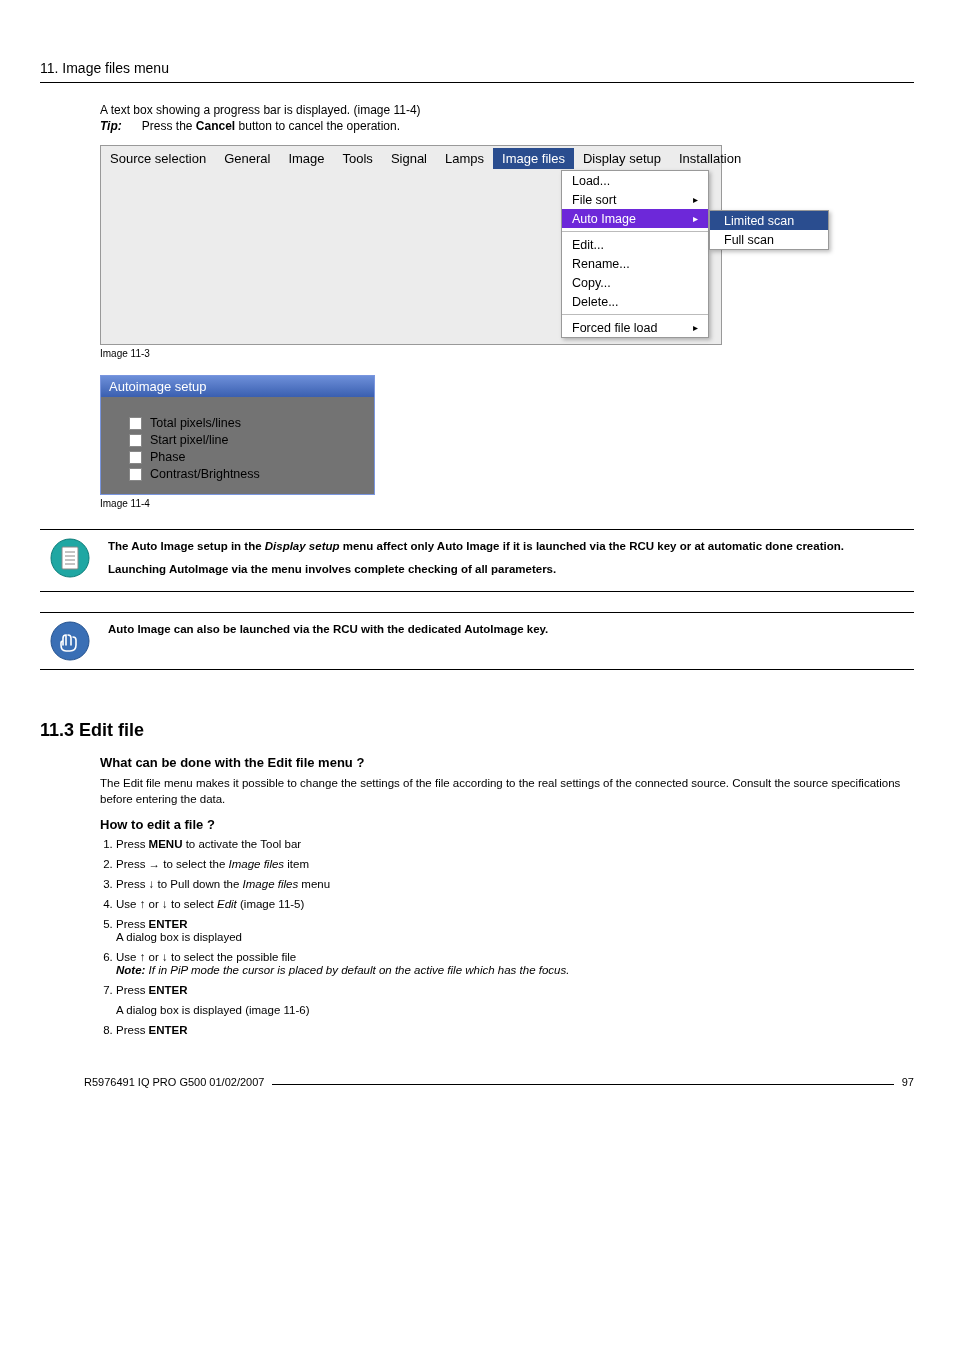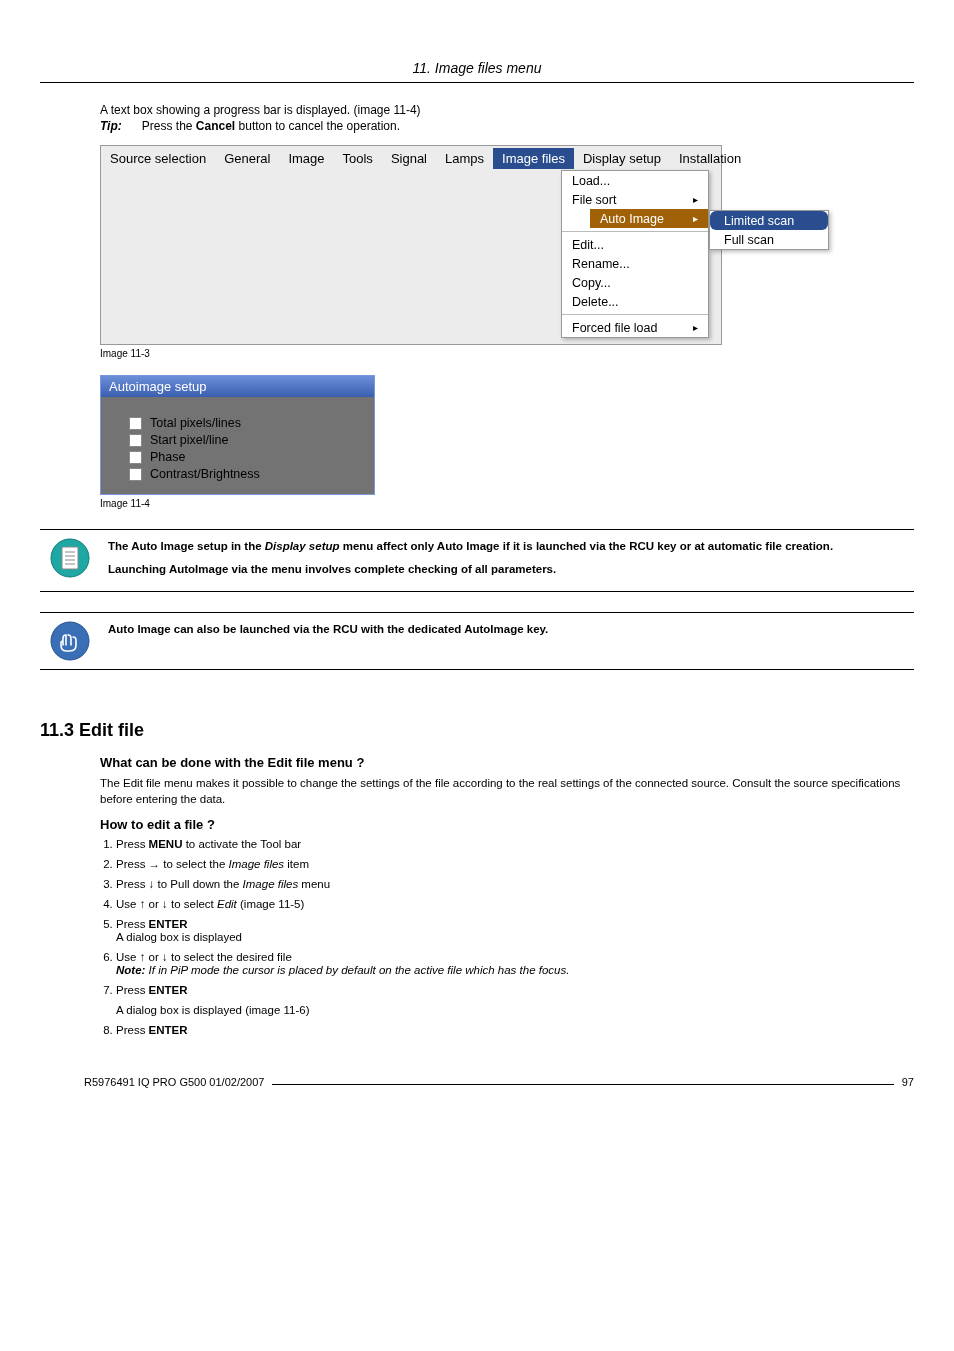--- a/index.html
+++ b/index.html
@@ -5,22 +5,21 @@
   * { box-sizing: border-box; margin: 0; padding: 0; }
   body {
     font-family: Arial, Helvetica, sans-serif;
     font-size: 12px;
     color: #000;
     background: #fff;
     width: 954px;
     padding: 60px 40px 40px 40px;
   }
   .header-right {
-    text-align: center;
-    font-style: italic;
+    text-align: left;
     color: #000;
     font-size: 14px;
     padding-bottom: 6px;
   }
   .header-rule {
     border-top: 1.5px solid #000;
     margin-bottom: 20px;
   }
   .indent-block { margin-left: 60px; }
   .tip-line { margin-top: 2px; }
@@ -64,23 +63,22 @@
     justify-content: space-between;
     align-items: center;
     padding: 2px 10px;
     height: 19px;
   }
   .dropdown .row.arrow::after {
     content: "▸";
     font-size: 10px;
   }
   .dropdown .row.sel {
-    background: #a16207;
+    background: #6d28d9;
     color: #fff;
-    margin-left: 28px;
   }
   .dropdown .sep {
     border-top: 1px solid #bbb;
     margin: 3px 0;
   }
   .submenu {
     position: absolute;
     top: 64px;
     left: 608px;
     width: 120px;
@@ -88,21 +86,21 @@
     border: 1px solid #999;
     box-shadow: 2px 2px 4px rgba(0,0,0,0.25);
     font-size: 12.5px;
   }
   .submenu .row {
     display: flex;
     align-items: center;
     padding: 2px 14px;
     height: 19px;
   }
-  .submenu .row.sel { background: #2a4d8f; color: #fff; border-radius: 6px; }
+  .submenu .row.sel { background: #2a4d8f; color: #fff; }
   .caption { font-size: 10px; margin-top: 3px; }
   .dialog {
     width: 275px;
     border: 1px solid #7a96df;
     margin-top: 16px;
     background: #737373;
   }
   .dialog-title {
     background: linear-gradient(#6d8fd9, #3a5fb0);
     color: #fff;
@@ -260,21 +258,21 @@
       <circle cx="20" cy="20" r="19" fill="#1fa7a3" stroke="#0b7c78" stroke-width="1"></circle>
       <rect x="12" y="9" width="16" height="22" rx="1" fill="#fff" stroke="#888"></rect>
       <line x1="15" y1="14" x2="25" y2="14" stroke="#888"></line>
       <line x1="15" y1="18" x2="25" y2="18" stroke="#888"></line>
       <line x1="15" y1="22" x2="25" y2="22" stroke="#888"></line>
       <line x1="15" y1="26" x2="25" y2="26" stroke="#888"></line>
     </svg>
   </div>
   <div class="text">
     <p>
-      <span>The Auto Image setup in the </span><i>Display setup</i><span> menu affect only Auto Image if it is launched via the RCU key or at automatic file creation.</span>
+      <span>The Auto Image setup in the </span><i>Display setup</i><span> menu affect only Auto Image if it is launched via the RCU key or at automatic done creation.</span>
     </p>
     <p>Launching AutoImage via the menu involves complete checking of all parameters.</p>
   </div>
 </div>
 
 <div class="callout">
   <div class="icon-wrap">
     <svg viewBox="0 0 40 40" width="40" height="40">
       <circle cx="20" cy="20" r="19" fill="#3a6fb5" stroke="#24528f" stroke-width="1"></circle>
       <path d="M13 24 L13 17 Q13 14 16 14 L16 24 M18 14 Q21 14 21 17 L21 24 M23 16 Q26 16 26 19 L26 24 Q26 30 20 30 L16 30 Q11 30 11 24 L11 22 Q11 20 13 20" fill="none" stroke="#fff" stroke-width="1.6" stroke-linecap="round"></path>
@@ -303,21 +301,21 @@
         <div>Press ↓ to Pull down the <i>Image files</i> menu</div>
       </li>
       <li>
         <div>Use ↑ or ↓ to select <i>Edit</i> (image 11-5)</div>
       </li>
       <li>
         <div>Press <b>ENTER</b></div>
         <div class="subline">A dialog box is displayed</div>
       </li>
       <li>
-        <div>Use ↑ or ↓ to select the desired file</div>
+        <div>Use ↑ or ↓ to select the possible file</div>
         <div class="subline"><span class="note-label">Note:   </span><span class="note-text">If in PiP mode the cursor is placed by default on the active file which has the focus.</span></div>
       </li>
       <li>
         <div>Press <b>ENTER</b></div>
         <div class="subline" style="margin-top: 8px;">A dialog box is displayed (image 11-6)</div>
       </li>
       <li>
         <div>Press <b>ENTER</b></div>
       </li>
     </ol>

